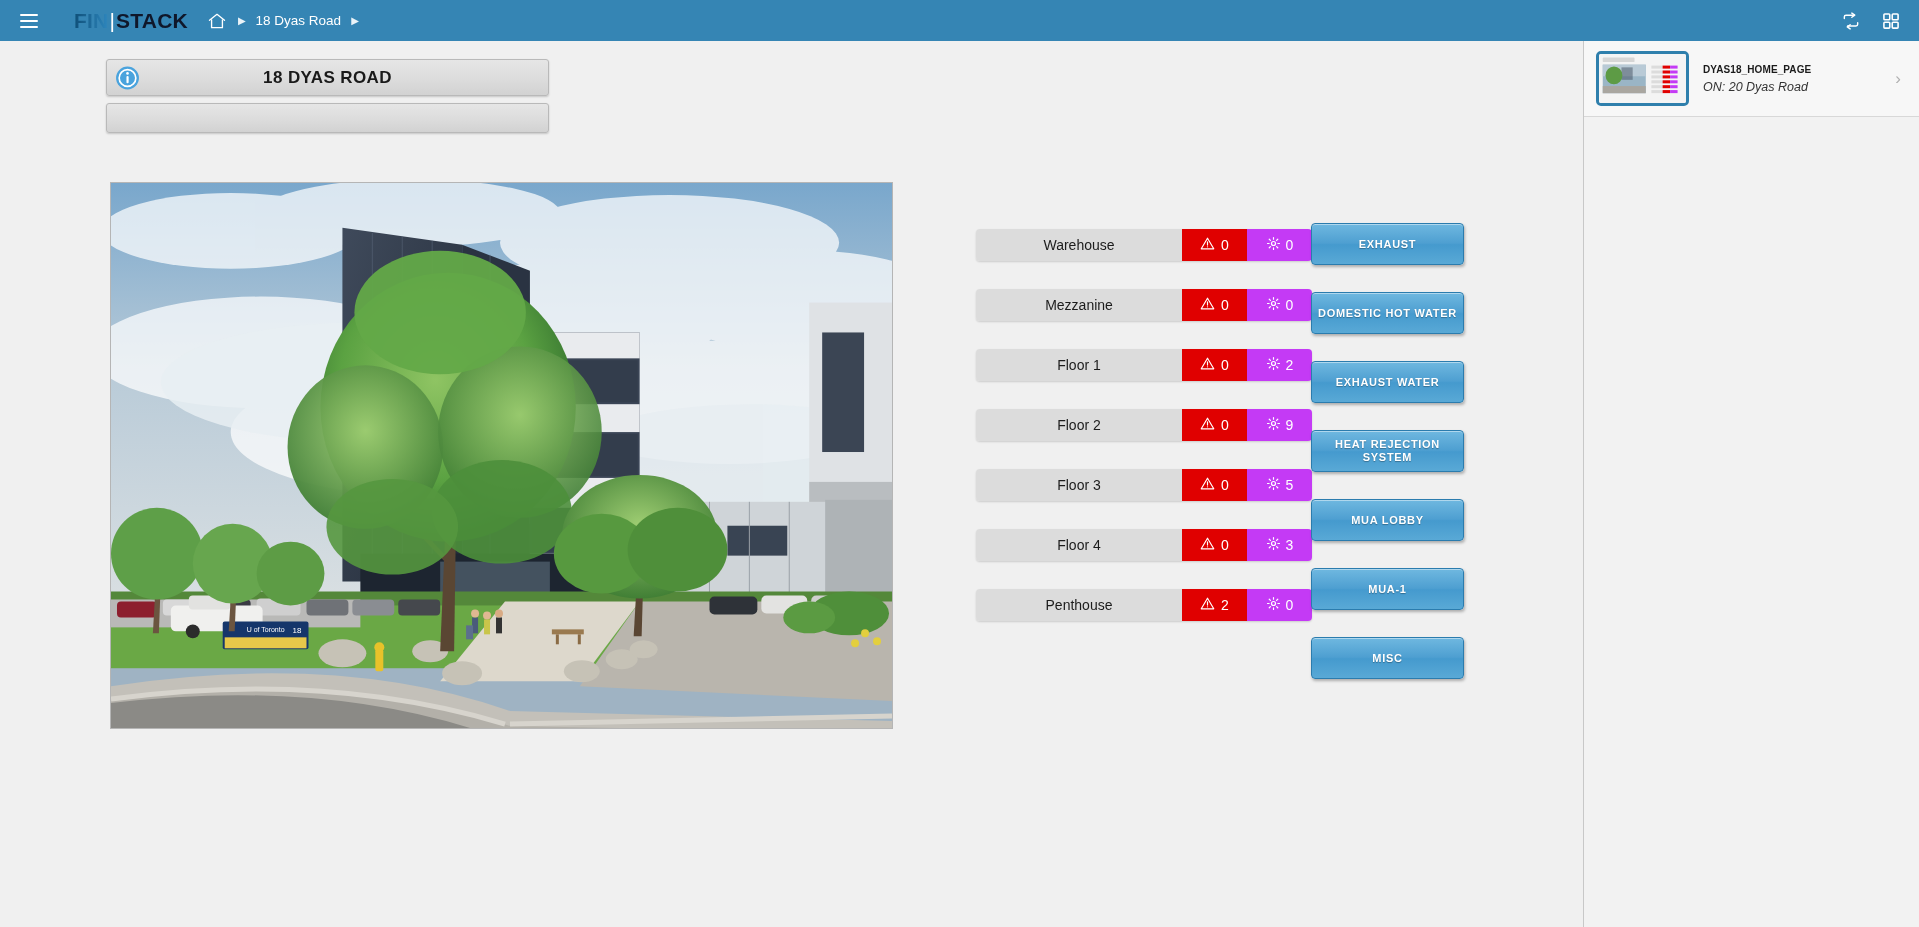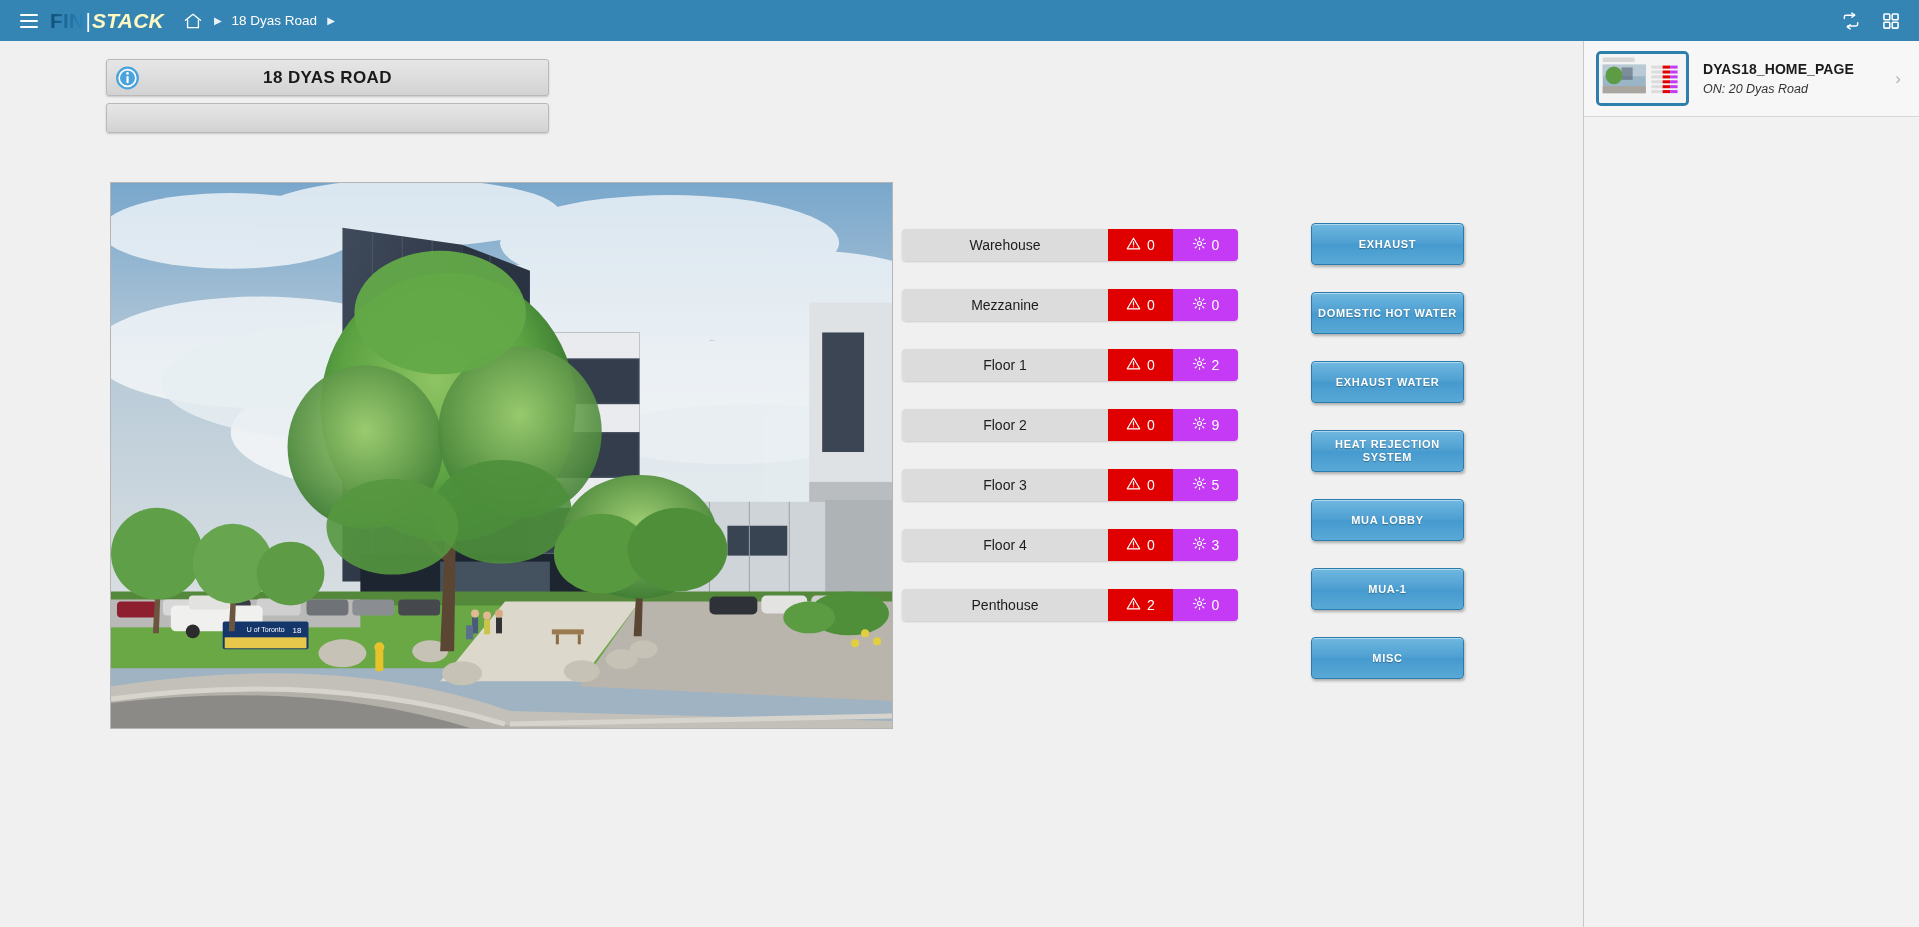--- a/index.html
+++ b/index.html
@@ -22,31 +22,31 @@
     width: 42px; height: 41px;
     display: flex; flex-direction: column;
     align-items: center; justify-content: center;
     gap: 4px; cursor: pointer; margin-left: 8px;
   }
   .hamburger span {
     display: block; width: 18px; height: 2px; background: #fff; border-radius: 1px;
   }
   .brand {
     font-size: 21px; font-weight: bold; letter-spacing: .2px;
-    margin-left: 0; display: flex; align-items: center;
+    margin-left: 24px; display: flex; align-items: center;
     white-space: nowrap;
   }
   .brand .fin {
     color: #1a5f8a;
     background: linear-gradient(90deg,#0f4f78 0%,#2d86bd 100%);
     -webkit-background-clip: text; background-clip: text;
     -webkit-text-fill-color: transparent;
   }
   .brand .bar { color: #ffffff; font-weight: 300; padding: 0 1px; }
-  .brand .stack { color: #fef9c3; font-style: italic; }
+  .brand .stack { color: #0f172a; }
 
   .home-icon {
     margin-left: 18px; width: 22px; height: 22px;
     display: flex; align-items: center; justify-content: center; cursor: pointer;
   }
   .crumb-arrow {
     margin: 0 10px; font-size: 10px; color: #eaf3f8; cursor: pointer;
     display: inline-block;
   }
   .crumb-text {
@@ -113,21 +113,21 @@
     display: flex; align-items: center; justify-content: center;
     color: #fff; font-size: 14px; font-weight: bold;
     box-shadow: 0 1px 2px rgba(0,0,0,.2);
   }
   .oat-val .green-cap {
     position: absolute; right: 0; top: 0; bottom: 0; width: 9px;
     background: #56b35d;
   }
 
   
-  .floors { position: absolute; left: 902px; top: 188px; width: 336px; }
+  .floors { position: absolute; left: 976px; top: 188px; width: 336px; }
   .frow {
     display: flex; height: 32px; margin-bottom: 28px;
     border-radius: 4px; overflow: hidden;
     box-shadow: 0 1px 2px rgba(0,0,0,.15);
   }
   .frow-name {
     flex: 1; background: #dcdcdc;
     display: flex; align-items: center; justify-content: center;
     font-size: 14px; color: #1c1c1c;
   }
@@ -180,21 +180,21 @@
     padding: 10px 12px; border-bottom: 1px solid #d8d8d8;
     background: #f7f7f7; cursor: pointer;
   }
   .thumb {
     width: 93px; height: 55px; border: 3px solid #2f7fac; border-radius: 5px;
     background: #fff; overflow: hidden; flex: 0 0 auto; position: relative;
   }
   .thumb svg { display:block; width:100%; height:100%; }
   .rp-meta { flex: 1; min-width: 0; }
   .rp-name {
-    font-size: 14px; font-weight: bold; color: #1b1b1b; letter-spacing: .1px;
+    font-size: 10px; font-weight: bold; color: #1b1b1b; letter-spacing: .1px;
     white-space: nowrap; overflow: hidden; text-overflow: ellipsis;
   }
   .rp-sub {
     font-size: 12.5px; font-style: italic; color: #333; margin-top: 5px;
   }
   .rp-chev { color: #b0b0b0; font-size: 17px; padding-right: 6px; cursor: pointer;}
 </style>
 </head>
 <body>
 

